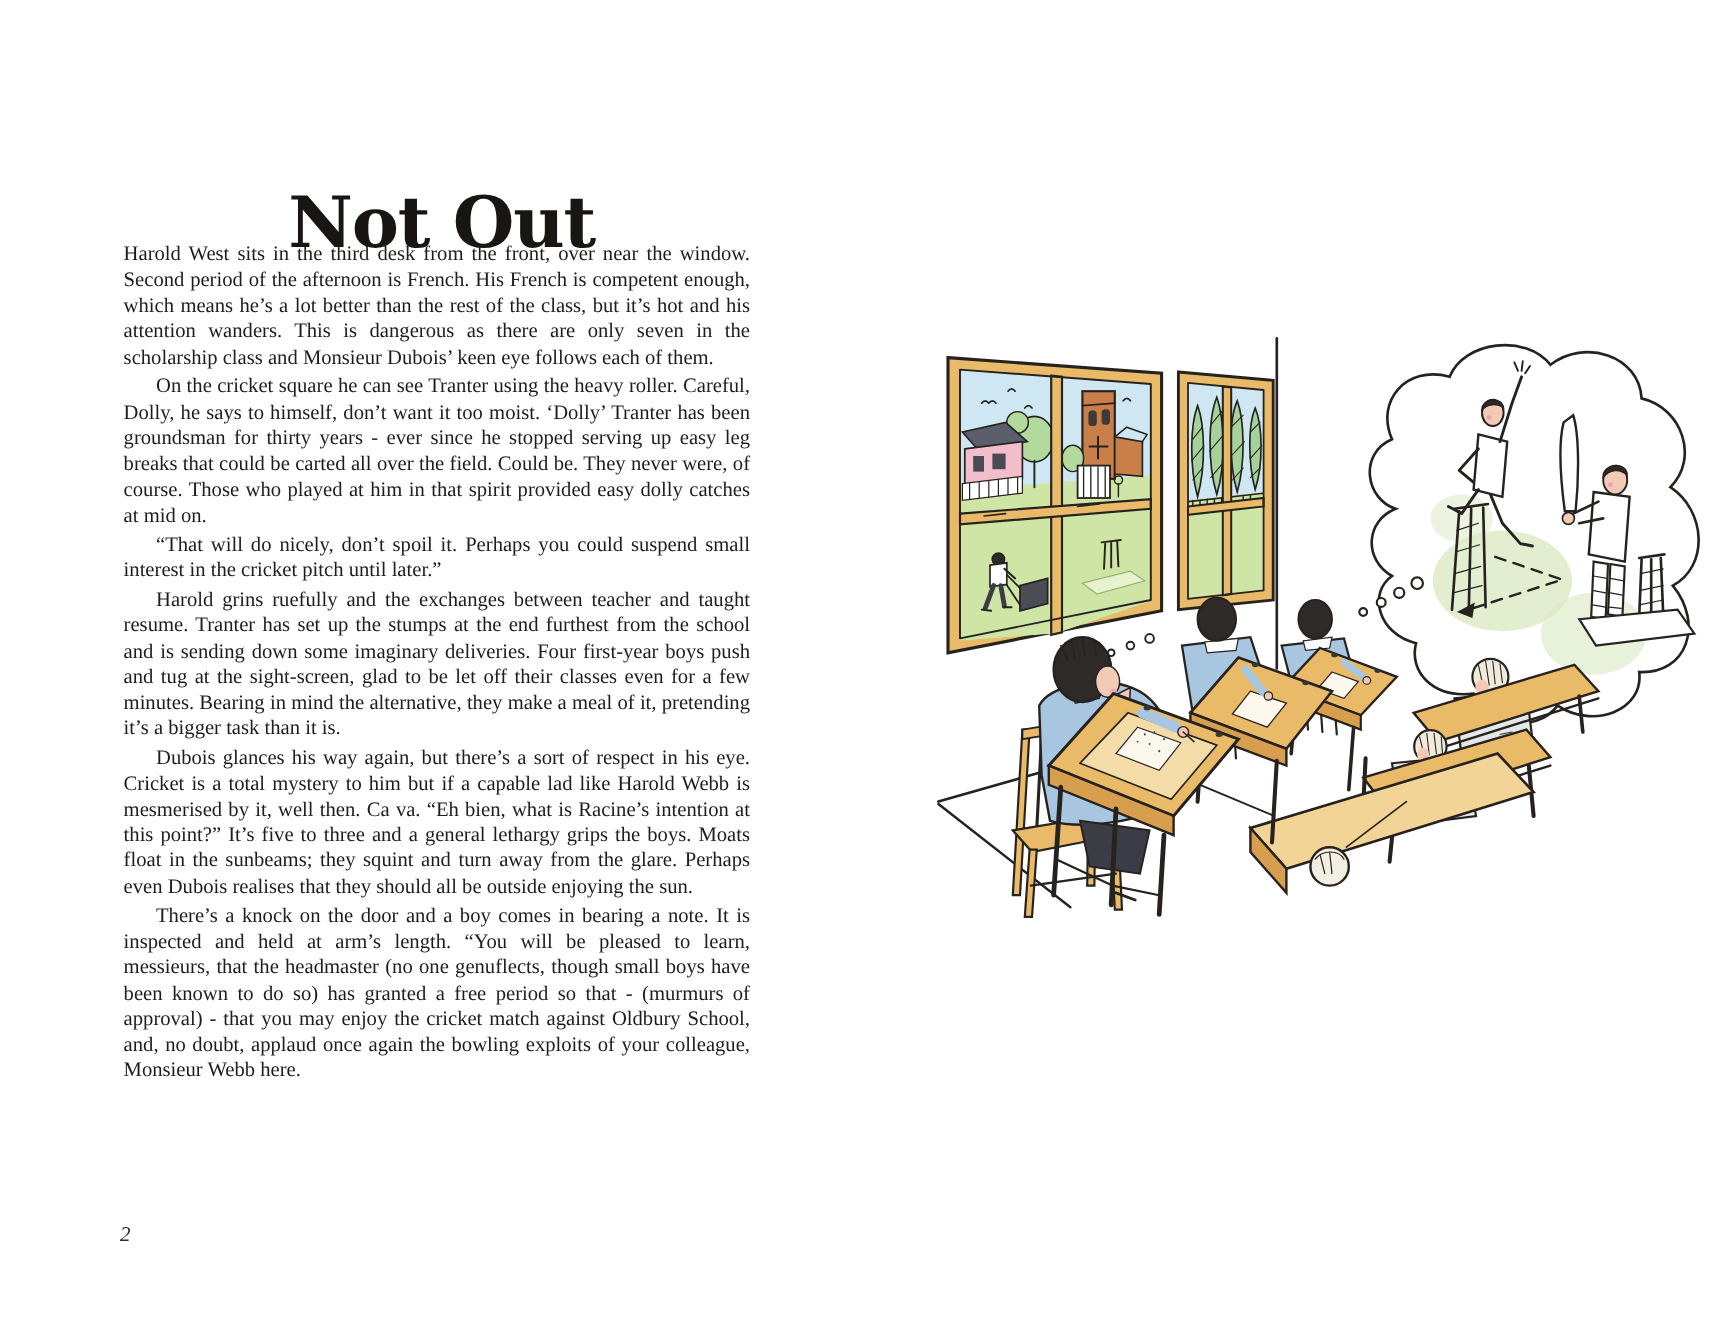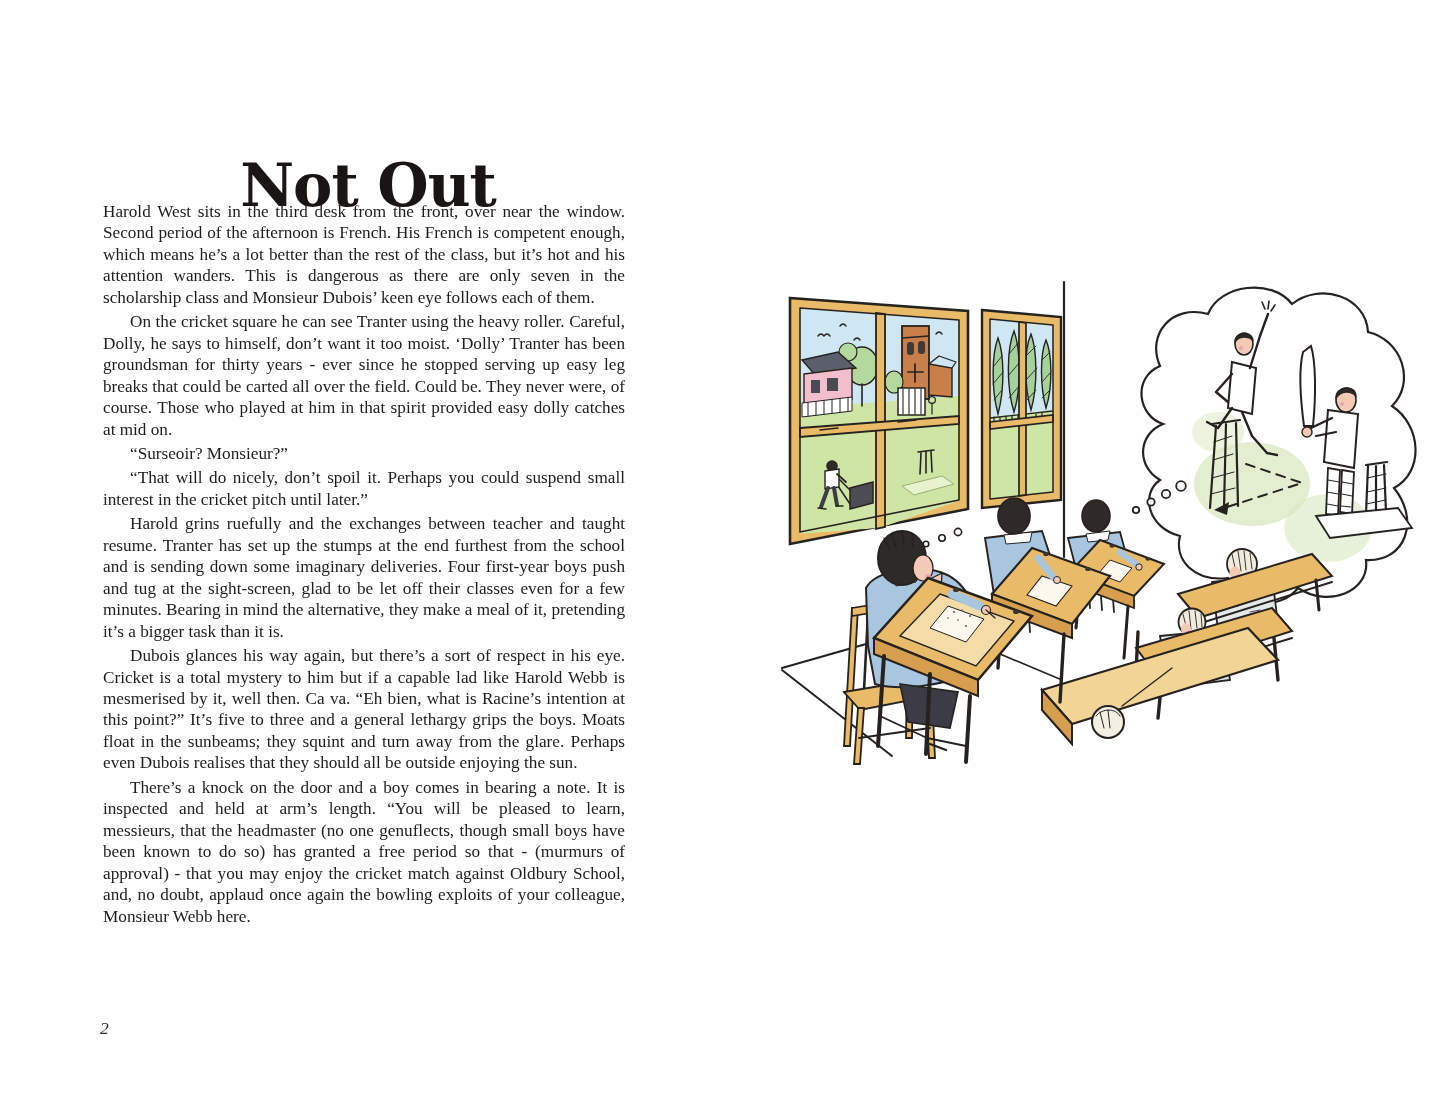--- a/index.html
+++ b/index.html
@@ -37,21 +37,20 @@
 </head>
 <body>
 
 <div class="page">
 
   <h1 class="title">Not Out</h1>
 
   <div class="body-text">
     <p class="first">Harold West sits in the third desk from the front, over near the window. Second period of the afternoon is French. His French is competent enough, which means he’s a lot better than the rest of the class, but it’s hot and his attention wanders. This is dangerous as there are only seven in the scholarship class and Monsieur Dubois’ keen eye follows each of them.</p>
     <p>On the cricket square he can see Tranter using the heavy roller. Careful, Dolly, he says to himself, don’t want it too moist. ‘Dolly’ Tranter has been groundsman for thirty years - ever since he stopped serving up easy leg breaks that could be carted all over the field. Could be. They never were, of course. Those who played at him in that spirit provided easy dolly catches at mid on.</p>
-    <p>“Surseoir? Monsieur?”</p>
     <p>“That will do nicely, don’t spoil it. Perhaps you could suspend small interest in the cricket pitch until later.”</p>
     <p>Harold grins ruefully and the exchanges between teacher and taught resume. Tranter has set up the stumps at the end furthest from the school and is sending down some imaginary deliveries. Four first-year boys push and tug at the sight-screen, glad to be let off their classes even for a few minutes. Bearing in mind the alternative, they make a meal of it, pretending it’s a bigger task than it is.</p>
     <p>Dubois glances his way again, but there’s a sort of respect in his eye. Cricket is a total mystery to him but if a capable lad like Harold Webb is mesmerised by it, well then. Ca va. “Eh bien, what is Racine’s intention at this point?” It’s five to three and a general lethargy grips the boys. Moats float in the sunbeams; they squint and turn away from the glare. Perhaps even Dubois realises that they should all be outside enjoying the sun.</p>
     <p>There’s a knock on the door and a boy comes in bearing a note. It is inspected and held at arm’s length. “You will be pleased to learn, messieurs, that the headmaster (no one genuflects, though small boys have been known to do so)  has granted a free period so that - (murmurs of approval) - that you may enjoy the cricket match against Oldbury School, and, no doubt, applaud once again the bowling exploits of your colleague, Monsieur Webb here.</p>
   </div>
 
   <div class="pageno">2</div>
 
   <svg class="illus" viewBox="0 0 644 492" role="img" aria-label="Ink and watercolour drawing of a classroom: boys in blue jumpers at wooden desks, sash windows looking onto a cricket ground where the groundsman pushes the heavy roller past a pavilion, church tower and poplars, and a daydream thought-bubble showing a leaping bowler and a batsman at the stumps">
 

